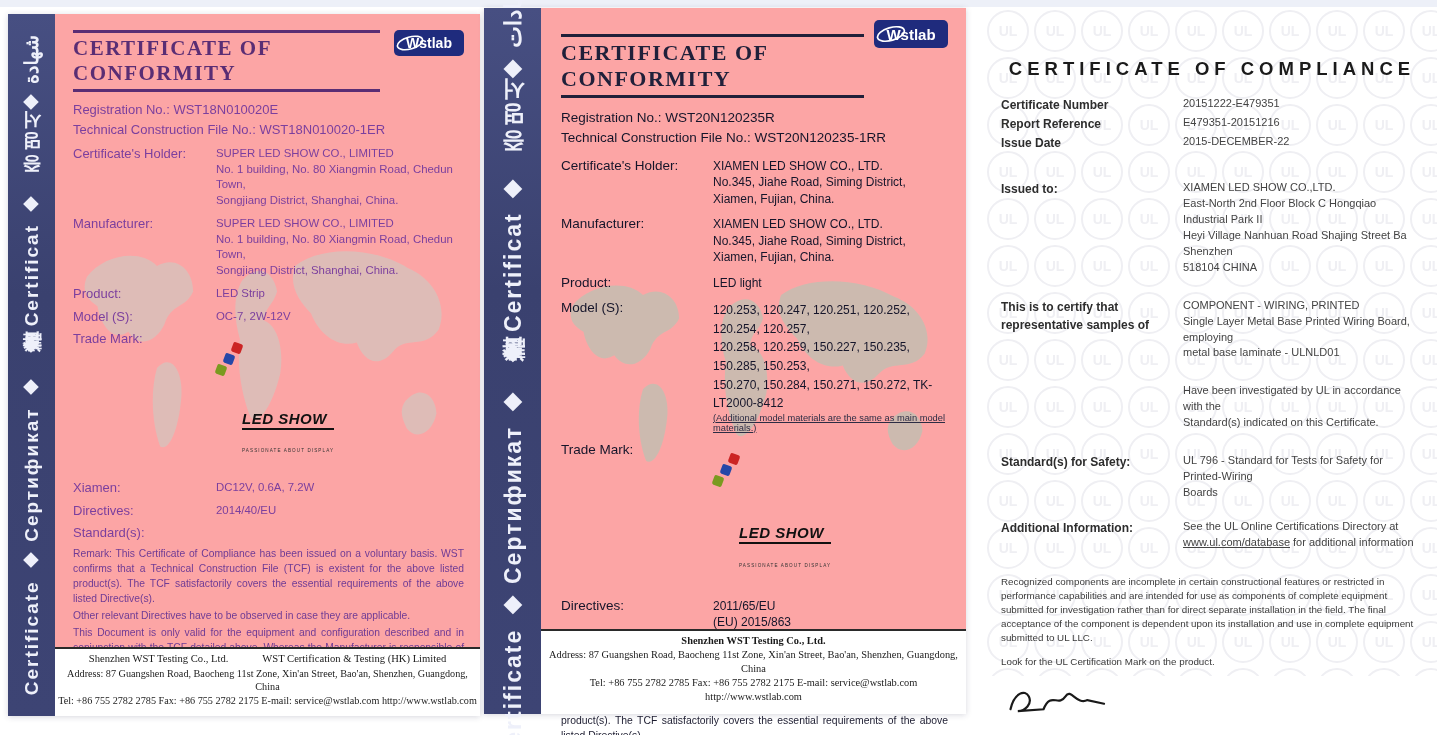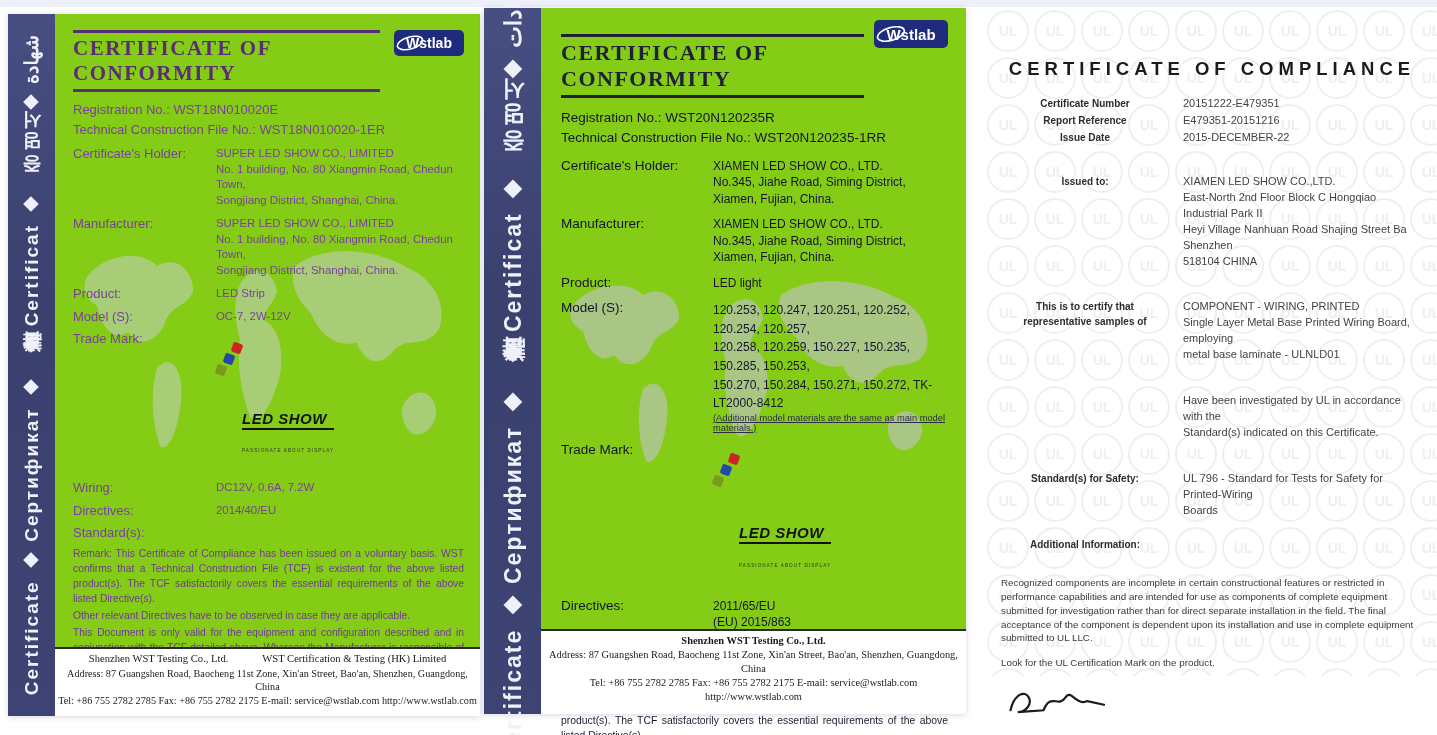--- a/index.html
+++ b/index.html
@@ -6,21 +6,21 @@
   .canvas{position:relative;width:1437px;height:735px;background:#ffffff;overflow:hidden;
           font-family:"Liberation Sans",sans-serif;}
   .top-strip{position:absolute;top:0;left:0;width:100%;height:7px;background:#edf0f8;}
 
   
   .sheet{position:absolute;display:flex;background:#fff;box-shadow:0 1px 6px rgba(40,40,80,.18);}
   .side{background:linear-gradient(180deg,#474f82 0%,#3a416f 40%,#3d4474 100%);
         display:flex;align-items:center;justify-content:center;}
   .vtext{writing-mode:vertical-rl;transform:rotate(180deg);color:#eef0fa;white-space:nowrap;
          letter-spacing:2px;font-weight:bold;}
-  .sbody{flex:1;position:relative;background:#84cc16;}
+  .sbody{flex:1;position:relative;background:#fca5a5;}
 
   
   .hed{display:flex;align-items:flex-start;}
   .t-wrap{flex:1;}
   .rule{height:3px;}
   .cert-title{margin:3px 0;font-family:"Liberation Serif",serif;font-weight:bold;letter-spacing:1.5px;}
   .wstlab{position:relative;flex:0 0 auto;border-radius:5px;color:#fff;font-weight:bold;
           display:flex;align-items:center;justify-content:center;background:#1f2b7d;}
   .wstlab svg{position:absolute;left:2px;top:2px;}
   .reg{line-height:1.5;}
@@ -77,25 +77,25 @@
   .certB .foot{font-size:10.4px;padding-bottom:10px;}
 
   
   .certC{position:absolute;left:985px;top:8px;width:452px;height:668px;background:#fff;
          color:#3f3f3f;font-family:"Liberation Sans",sans-serif;}
   .ulwm{position:absolute;inset:0;z-index:0;}
   .cc{position:relative;z-index:1;padding:34px 14px 0 16px;}
   .certC h1{text-align:center;font-size:18.5px;letter-spacing:5px;color:#1b1b1b;margin:16px 0 16px 0;
             font-weight:bold;}
   .meta{display:grid;grid-template-columns:168px 1fr;column-gap:14px;row-gap:1px;}
-  .meta .clbl,.crow .clbl{text-align:center;font-weight:bold;font-size:10px;color:#2d2d2d;
+  .meta .clbl,.crow .clbl{text-align:left;font-weight:bold;font-size:12px;color:#2d2d2d;
             white-space:pre-line;line-height:1.5;}
   .meta .cval,.crow .cval{font-size:11px;color:#434343;line-height:1.45;white-space:pre-line;}
   .crow{display:grid;grid-template-columns:168px 1fr;column-gap:14px;}
-  .mt1{margin-top:28px;} .mt2{margin-top:30px;} .mt3{margin-top:18px;}
+  .mt1{margin-top:28px;} .mt2{margin-top:22px;} .mt3{margin-top:18px;}
   .paras{margin-top:24px;font-size:9.8px;line-height:1.42;color:#3a3a3a;}
   .paras p{margin:0 0 11px 0;}
   .sigrow{position:relative;margin-top:14px;height:96px;}
   .ulsig{position:absolute;left:4px;top:2px;width:110px;height:32px;}
 
   
   .ledshow{position:relative;padding-left:26px;width:150px;}
   .ls-dot{position:absolute;width:10px;height:10px;transform:rotate(20deg);border-radius:2px;}
   .ls-red{left:16px;top:-4px;background:#cc2424;}
   .ls-blue{left:8px;top:7px;background:#2547a8;}
@@ -170,21 +170,21 @@
             <span class="ledshow" style="display:inline-block;">
               <span class="ls-dot ls-red"></span>
               <span class="ls-dot ls-blue"></span>
               <span class="ls-dot ls-green"></span>
               <span class="ls-name">LED SHOW</span>
               <span class="ls-tag">PASSIONATE ABOUT DISPLAY</span>
             </span>
           </span>
         </div>
         <div class="row">
-            <span class="lbl">Wiring:</span>
+            <span class="lbl">Xiamen:</span>
             <span class="val">DC12V, 0.6A, 7.2W</span>
           </div>
         <div class="row">
             <span class="lbl">Directives:</span>
             <span class="val">2014/40/EU</span>
           </div>
         <div class="row">
             <span class="lbl">Standard(s):</span>
           </div>
       </div>
@@ -347,20 +347,22 @@
       </div>
 
       <div class="crow mt2">
         <span class="clbl">Standard(s) for Safety:</span>
         <span class="cval">UL 796 - Standard for Tests for Safety for Printed-Wiring
 Boards</span>
       </div>
 
       <div class="crow mt3">
         <span class="clbl">Additional Information:</span>
+        <span class="cval"><span>See the UL Online Certifications Directory at
+</span><span class="ulink">www.ul.com/database</span><span> for additional information</span></span>
       </div>
 
       <div class="paras">
         <p>Recognized components are incomplete in certain constructional features or restricted in performance capabilities and are intended for use as components of complete equipment submitted for investigation rather than for direct separate installation in the field.  The final acceptance of the component is dependent upon its installation and use in complete equipment submitted to UL LLC.</p>
         <p>Look for the UL Certification Mark on the product.</p>
       </div>
 
       <div class="sigrow">
         <svg class="ulsig" viewBox="0 0 120 34">
           <path d="M6 26 C10 8 22 4 26 12 C30 20 22 28 14 28 L42 26 C50 6 58 24 66 12 C72 2 78 22 90 16 L108 20" fill="none" stroke="#1a1a1a" stroke-width="2.4" stroke-linecap="round"></path>

